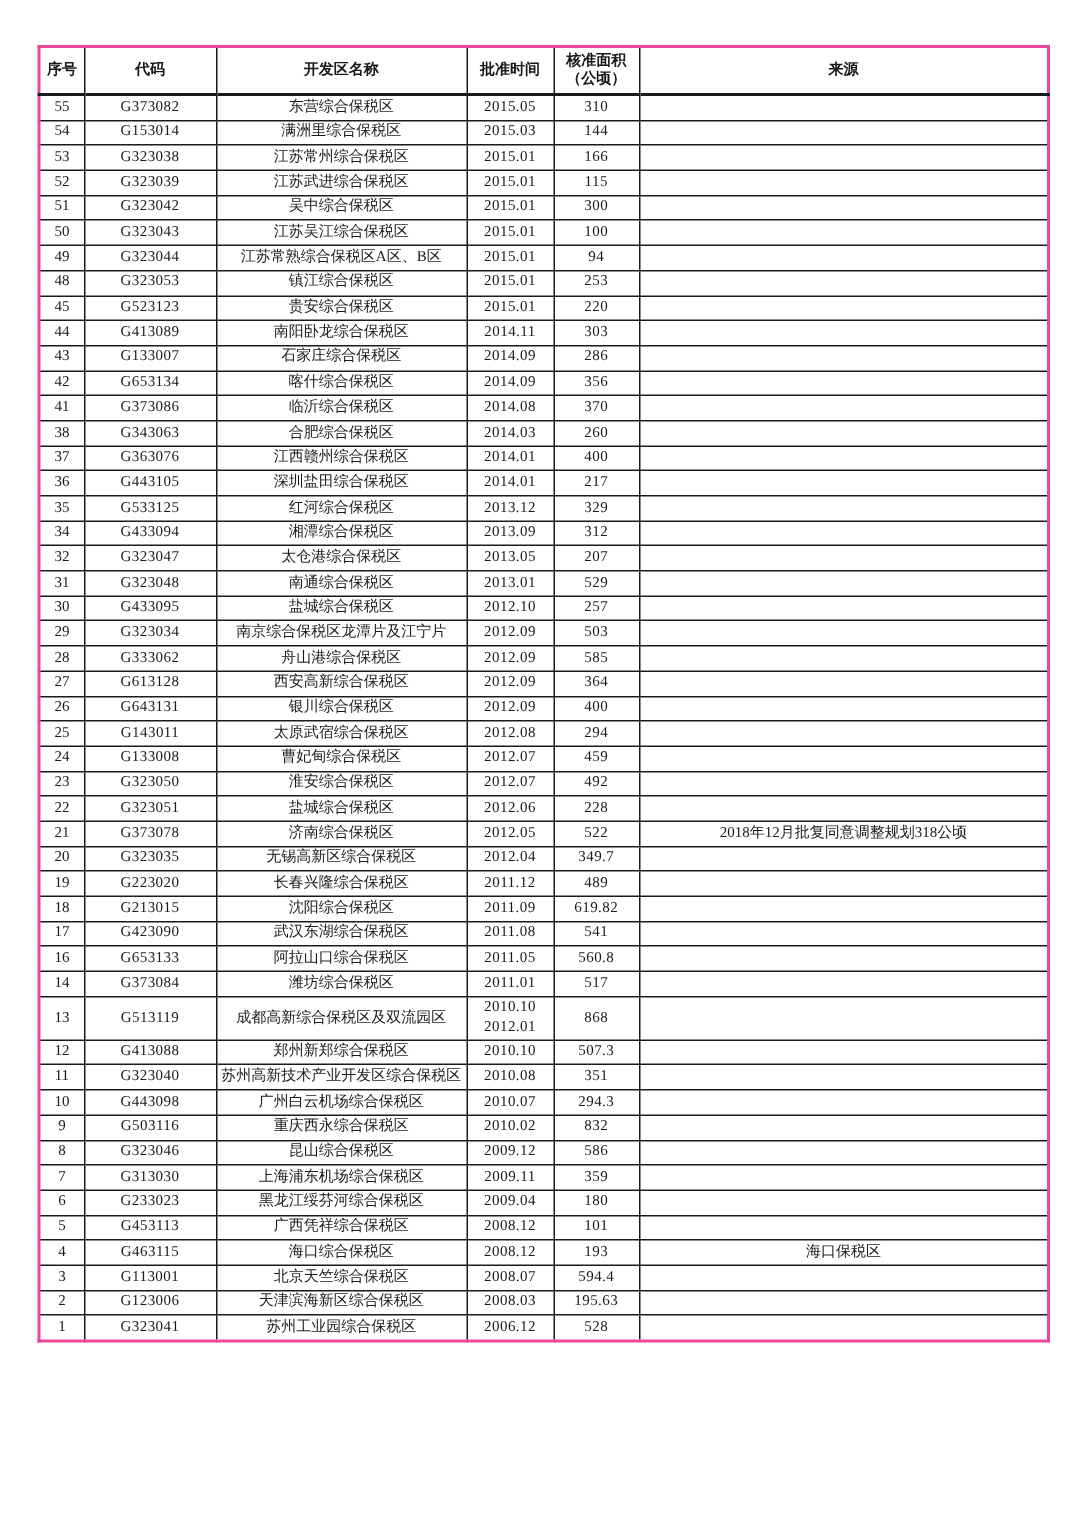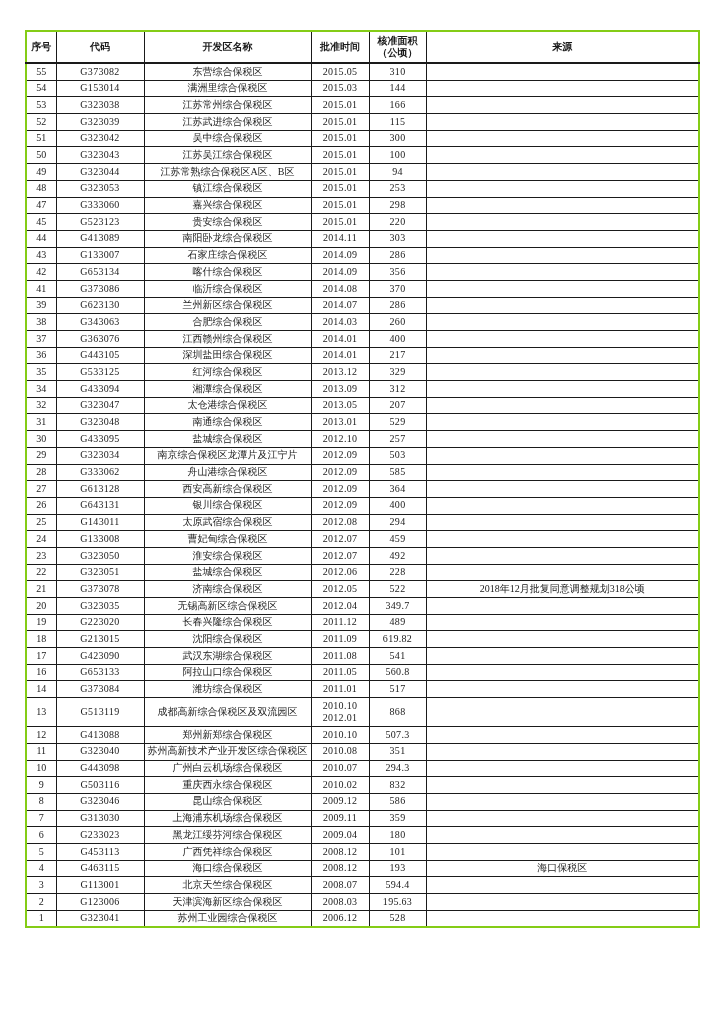--- a/index.html
+++ b/index.html
@@ -38,21 +38,21 @@
   table.zones col.c-source { width: 273px; }
 
   table.zones th, table.zones td {
     border: 1px solid #1a1a1a;
     text-align: center;
     vertical-align: middle;
     padding: 0 1px;
     overflow: hidden;
     white-space: nowrap;
   }
-  table.zones { border: 2px solid #84cc16; }
+  table.zones { border: 2px solid #ec4899; }
   table.zones thead th {
     height: 30px;
     font-weight: bold;
     border-bottom-width: 2px;
     white-space: pre-line;
   }
   table.zones thead th.wrap {
     word-break: break-all;
     white-space: pre-line;
   }
@@ -150,28 +150,20 @@
         </tr>
         <tr>
           <td class="cell-no">48</td>
           <td class="cell-code">G323053</td>
           <td class="cell-name">镇江综合保税区</td>
           <td class="cell-date">2015.01</td>
           <td class="cell-area">253</td>
           <td class="cell-source"></td>
         </tr>
         <tr>
-          <td class="cell-no">47</td>
-          <td class="cell-code">G333060</td>
-          <td class="cell-name">嘉兴综合保税区</td>
-          <td class="cell-date">2015.01</td>
-          <td class="cell-area">298</td>
-          <td class="cell-source"></td>
-        </tr>
-        <tr>
           <td class="cell-no">45</td>
           <td class="cell-code">G523123</td>
           <td class="cell-name">贵安综合保税区</td>
           <td class="cell-date">2015.01</td>
           <td class="cell-area">220</td>
           <td class="cell-source"></td>
         </tr>
         <tr>
           <td class="cell-no">44</td>
           <td class="cell-code">G413089</td>
@@ -195,28 +187,20 @@
           <td class="cell-date">2014.09</td>
           <td class="cell-area">356</td>
           <td class="cell-source"></td>
         </tr>
         <tr>
           <td class="cell-no">41</td>
           <td class="cell-code">G373086</td>
           <td class="cell-name">临沂综合保税区</td>
           <td class="cell-date">2014.08</td>
           <td class="cell-area">370</td>
-          <td class="cell-source"></td>
-        </tr>
-        <tr>
-          <td class="cell-no">39</td>
-          <td class="cell-code">G623130</td>
-          <td class="cell-name">兰州新区综合保税区</td>
-          <td class="cell-date">2014.07</td>
-          <td class="cell-area">286</td>
           <td class="cell-source"></td>
         </tr>
         <tr>
           <td class="cell-no">38</td>
           <td class="cell-code">G343063</td>
           <td class="cell-name">合肥综合保税区</td>
           <td class="cell-date">2014.03</td>
           <td class="cell-area">260</td>
           <td class="cell-source"></td>
         </tr>

